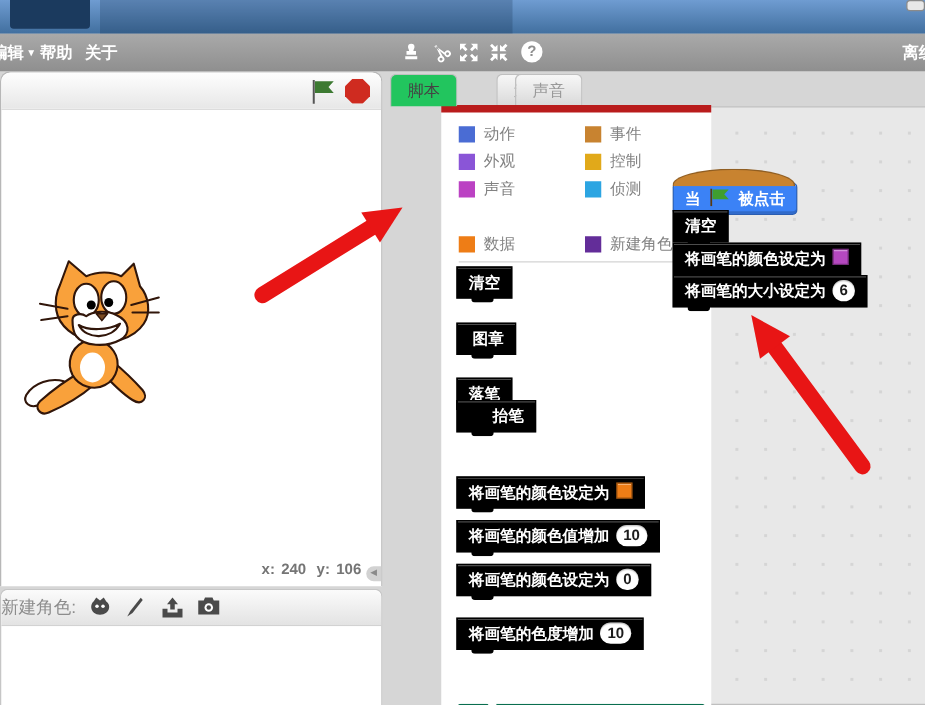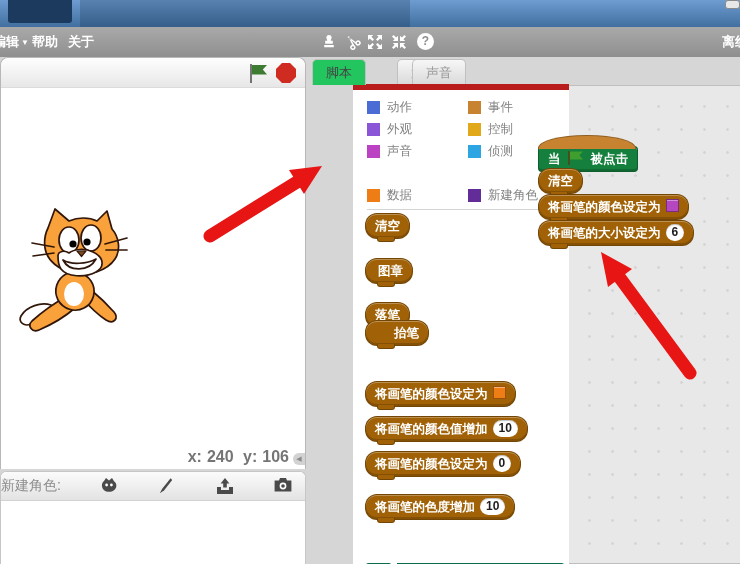--- a/index.html
+++ b/index.html
@@ -33,32 +33,32 @@
   .stage-panel { position:absolute; left:0; top:57px; width:306px; height:412px;
     background:#fff; border:1px solid #b7b7b7; border-bottom:none; border-radius:8px 8px 0 0; }
   .stage-header { position:absolute; left:0; top:0; right:0; height:30px;
     background:linear-gradient(#fefefe,#e7e7e7); border-bottom:1px solid #dcdcdc;
     border-radius:8px 8px 0 0; }
   .flag-btn { position:absolute; right:36px; top:4px; width:22px; height:22px; }
   .stop-btn { position:absolute; right:9px; top:5px; width:20px; height:20px;
     clip-path:polygon(30% 0,70% 0,100% 30%,100% 70%,70% 100%,30% 100%,0 70%,0 30%); }
   .cat { position:absolute; left:16px; top:148px; }
   .coords-row { position:absolute; left:0; bottom:1px; right:0; height:20px;
-    font-size:16px; font-weight:bold; color:#757575; text-align:right; padding-right:16px; }
+    font-size:12px; font-weight:bold; color:#757575; text-align:right; padding-right:16px; }
   .coords-row span { margin-left:5px; }
   .scroll-nub { position:absolute; right:0px; bottom:4px; width:12px; height:12px;
     background:#d2d2d2; border-radius:50% 0 0 50%; color:#8a8a8a; font-size:7px;
     line-height:12px; text-align:center; }
 
   
   .sprite-panel { position:absolute; left:0; top:471px; width:306px; height:93px;
     background:#fff; border:1px solid #c6c6c6; border-bottom:none; border-radius:6px 6px 0 0; }
   .sprite-header { position:absolute; left:0; top:0; right:0; height:29px;
     background:linear-gradient(#fbfbfb,#e3e3e3); border-bottom:1px solid #d2d2d2;
-    border-radius:6px 6px 0 0; display:flex; align-items:center; justify-content:space-between;
+    border-radius:6px 6px 0 0; display:flex; align-items:center; justify-content:flex-start;
     gap:9px; padding-right:12px; }
   .sprite-header .lbl { color:#8c8c8c; font-size:14px; }
   .sp-icon { width:20px; height:18px; }
   .sp-icon svg { display:block; }
 
   
   .tab { position:absolute; top:59px; height:25px; line-height:25px; padding:0 13px;
     font-size:13px; border:1px solid #c0c0c0; border-bottom:none; border-radius:5px 5px 0 0;
     background:linear-gradient(#f7f7f7,#dadada); color:#999; z-index:2; }
   .tab.active { background:#22c55e; color:#444; height:26px; }
@@ -66,33 +66,33 @@
     background:#fff; border-top:6px solid #b91c1c; z-index:1;margin-left:45px; }
   .cat-row { position:absolute; height:20px; display:flex; align-items:center;
     font-size:12.5px; color:#828282; white-space:nowrap; }
   .cat-sq { width:13px; height:13px; margin-right:7px; flex:none; }
   .cat-row.selected { color:#fff; font-weight:bold; padding:0 8px 0 4px; height:22px;
     border-radius:1px; }
   .pal-divider { position:absolute; left:14px; top:119px; width:188px; height:1px; background:#d4d4d4; }
 
   
   .block { position:absolute; height:26px; line-height:25px; padding:0 9px;
-    background:#a16207; color:#fff; font-size:12.5px; font-weight:bold; white-space:nowrap;
-    border:1px solid rgba(0,0,0,.28); border-radius:12px;
+    background:#000000; color:#fff; font-size:12.5px; font-weight:bold; white-space:nowrap;
+    border:1px solid rgba(0,0,0,.28); border-radius:0;
     box-shadow:inset 0 1px rgba(255,255,255,.3), inset 0 -2px rgba(0,0,0,.18); }
   .block::after { content:""; position:absolute; left:11px; bottom:-4px; width:16px; height:4px;
     background:inherit; border:1px solid rgba(0,0,0,.28); border-top:none;
     border-radius:0 0 3px 3px; }
   .block .bubble { display:inline-block; background:#fff; color:#1c1c1c; border-radius:9px;
     height:17px; line-height:17px; padding:0 6px; font-size:12px; margin-left:5px;
     vertical-align:1px; box-shadow:inset 0 1px 1px rgba(0,0,0,.25); }
   .block .swatch { display:inline-block; width:13px; height:13px; margin-left:5px;
     vertical-align:-1px; border:1px solid rgba(0,0,0,.35);
     box-shadow:inset 0 1px rgba(255,255,255,.4); }
-  .hat { background:#15803d; border-radius:4px; }
+  .hat { background:#3b82f6; border-radius:4px; }
   .hat::before { content:""; position:absolute; left:-1px; top:-12px; width:96px; height:13px;
     background:#c88330; border:1px solid rgba(0,0,0,.28); border-bottom:none;
     border-radius:48px 48px 0 0 / 13px 13px 0 0; }
   .hat-flag { display:inline-block; width:18px; height:15px; margin:0 6px; vertical-align:-2px; }
   .sliver { position:absolute; background:#0e9a6e; border:1px solid rgba(0,0,0,.28); border-bottom:none; }
 
   
   .script-area { position:absolute; left:524px; top:85px; width:216px; height:479px;
     background:#e8e8e8;
     background-image:radial-gradient(circle, #d5d5d5 1.1px, rgba(0,0,0,0) 1.6px);

